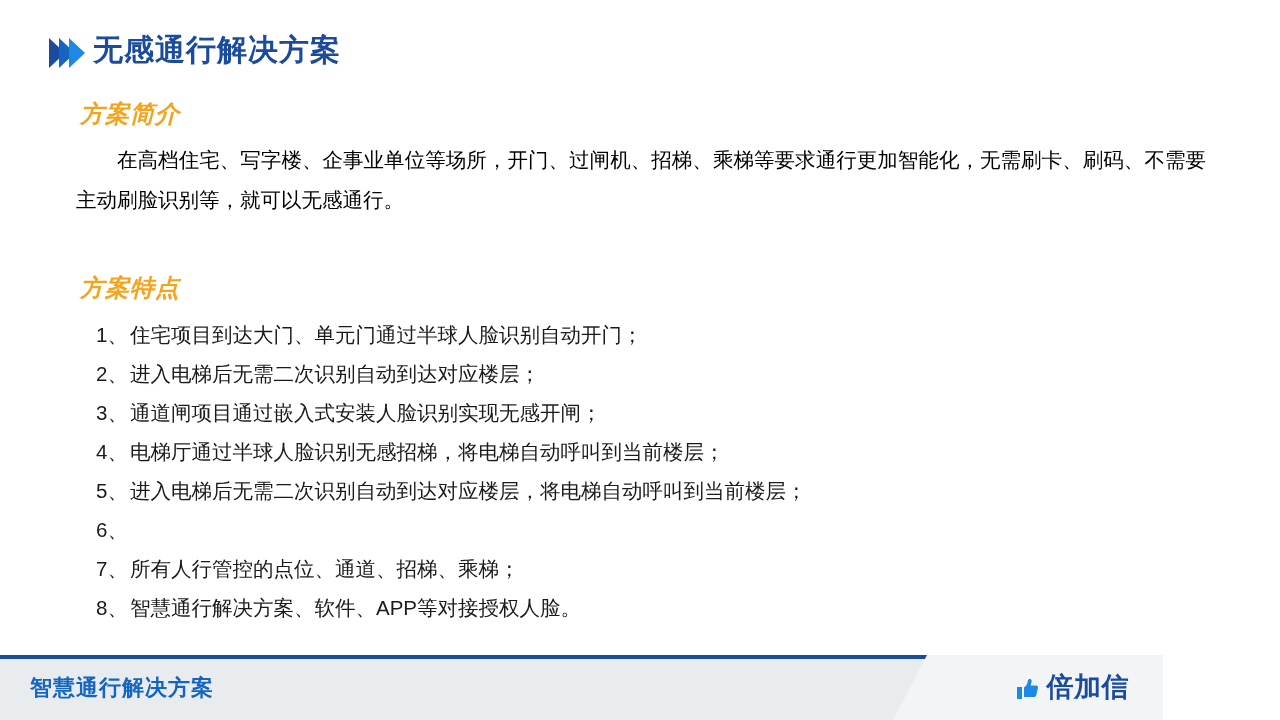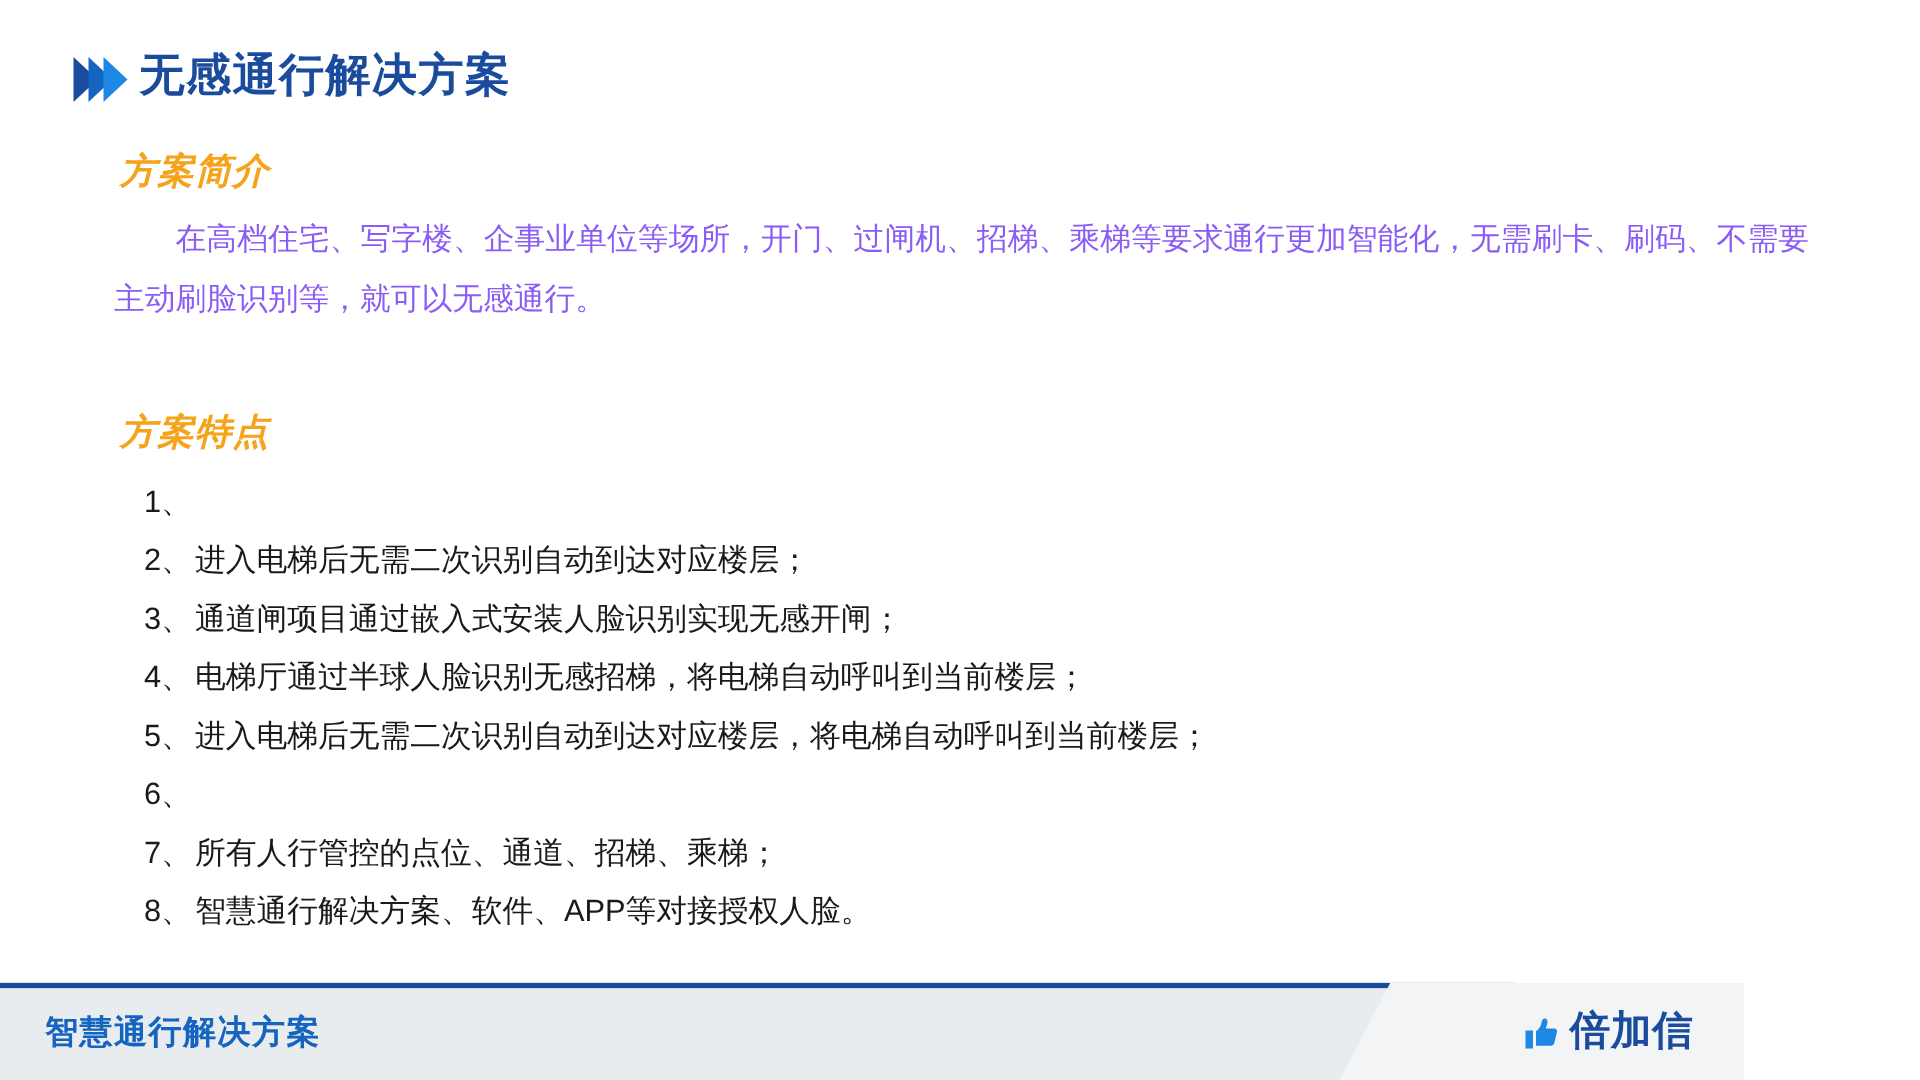--- a/index.html
+++ b/index.html
@@ -66,21 +66,21 @@
   #sec1 { left: 80px; top: 98px; }
   #sec2 { left: 80px; top: 272px; }
 
   
   .intro {
     position: absolute;
     left: 76px;
     top: 140px;
     width: 1130px;
     font-size: 20.5px;
-    color: #8b5cf6;
+    color: #000000;
     line-height: 1.95;
     text-indent: 2em;
     text-align: justify;
   }
 
   
   .features {
     position: absolute;
     left: 96px;
     top: 316px;
@@ -182,20 +182,21 @@
 
   <div id="sec1" class="section-head">方案简介</div>
 
   <div class="intro">在高档住宅、写字楼、企事业单位等场所，开门、过闸机、招梯、乘梯等要求通行更加智能化，无需刷卡、刷码、不需要主动刷脸识别等，就可以无感通行。</div>
 
   <div id="sec2" class="section-head">方案特点</div>
 
   <div class="features">
     <div class="feature-item">
       <span class="feature-num">1、</span>
+      <span>住宅项目到达大门、单元门通过半球人脸识别自动开门；</span>
     </div>
     <div class="feature-item">
       <span class="feature-num">2、</span>
       <span>进入电梯后无需二次识别自动到达对应楼层；</span>
     </div>
     <div class="feature-item">
       <span class="feature-num">3、</span>
       <span>通道闸项目通过嵌入式安装人脸识别实现无感开闸；</span>
     </div>
     <div class="feature-item">

